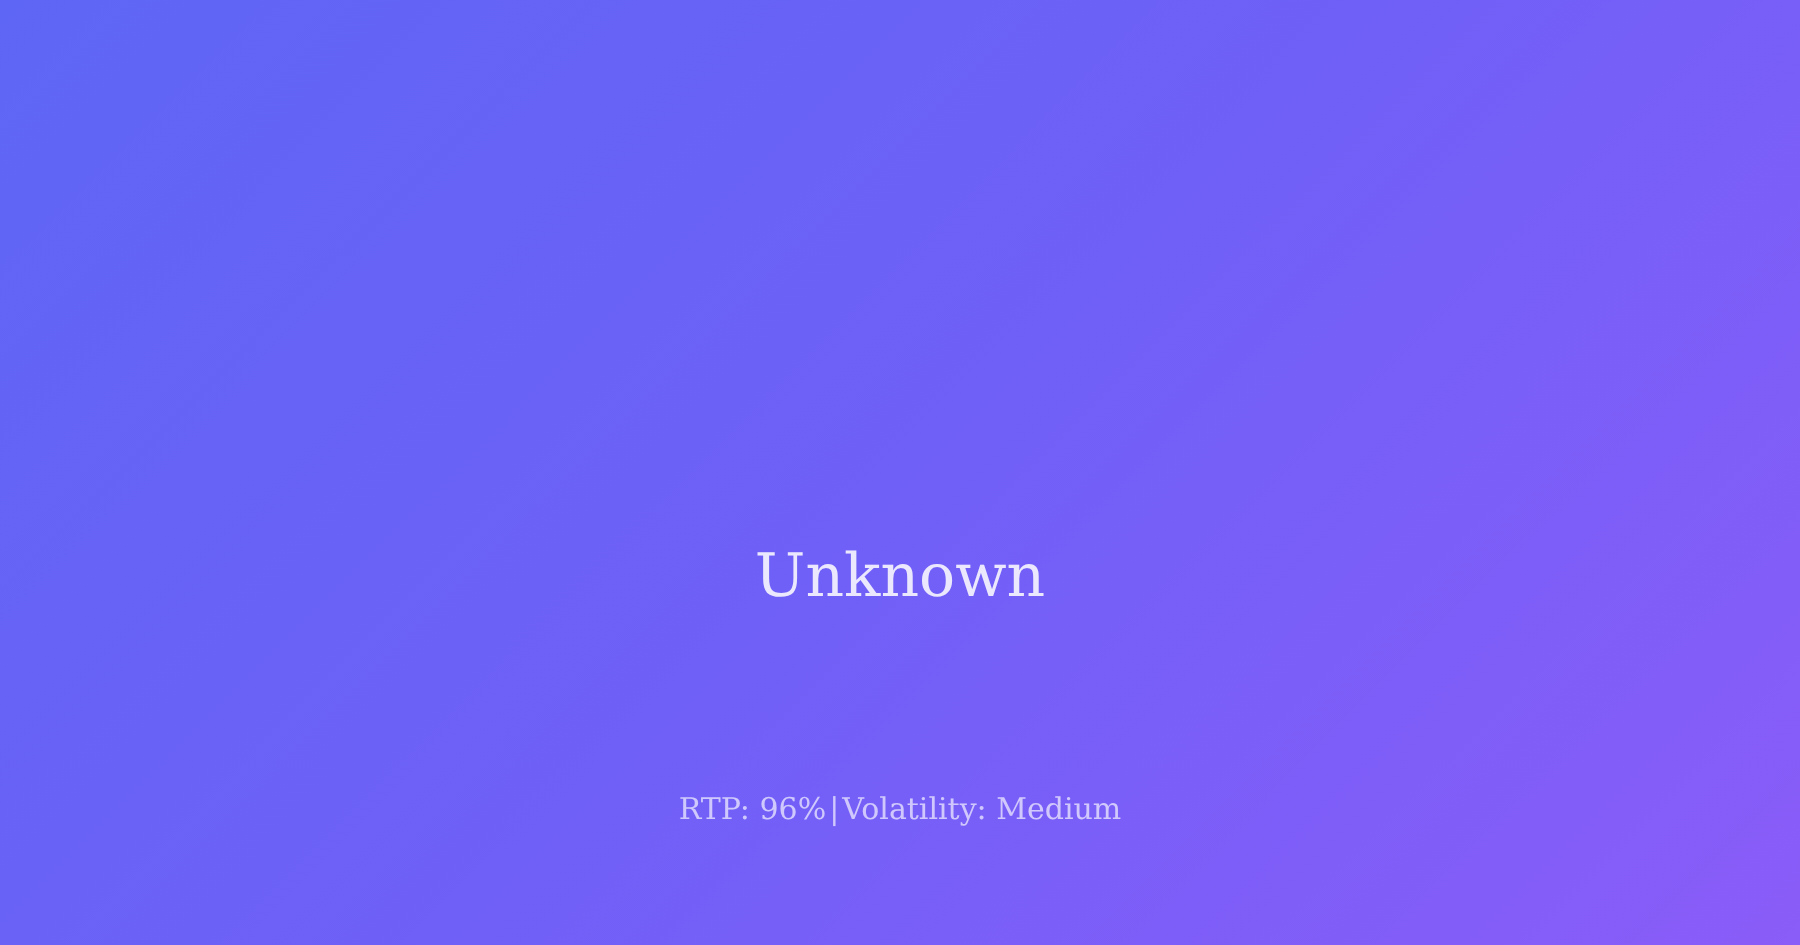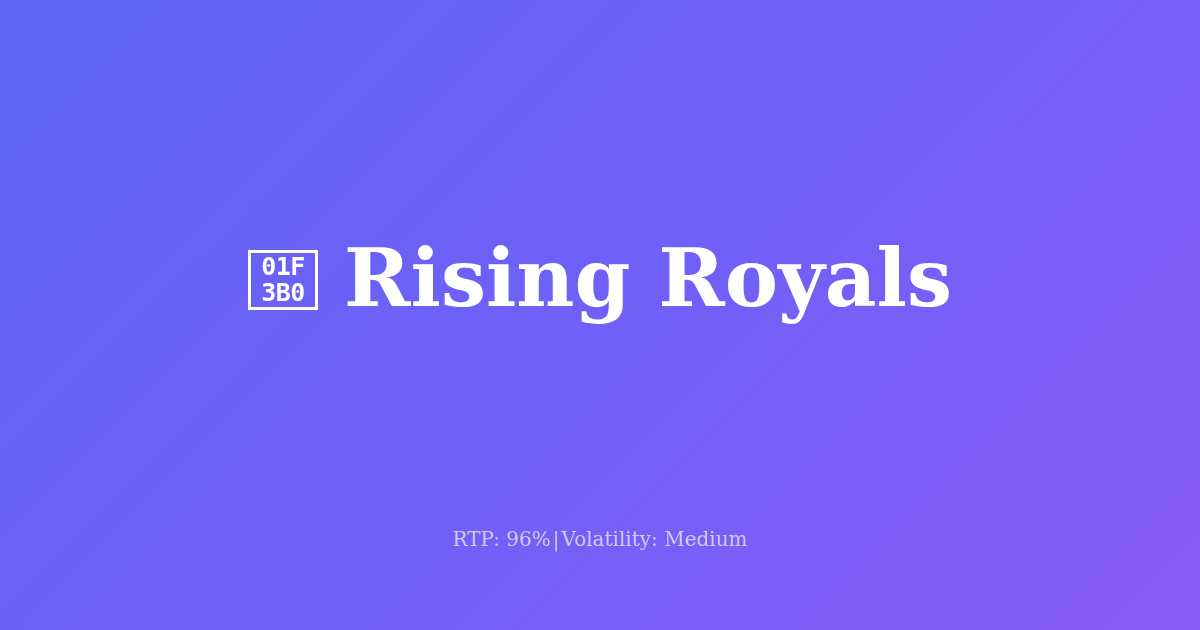--- a/index.html
+++ b/index.html
@@ -109,28 +109,20 @@
   }
   .og-meta .sep {
     padding: 0 2px;
   }
 </style>
 </head>
 <body>
 
 <div class="og-card">
 
-  <div class="title-row">
 
-    <span class="tofu-glyph" title="U+1F3B0">
-      <span>01F</span>
-      <span>3B0</span>
-    </span>
-
-    <h1 class="og-title">Rising Royals</h1>
-  </div>
-
+  <div class="og-subtitle">Unknown</div>
 
   <div class="og-meta">
     <span>RTP: 96%</span><span class="sep">|</span><span>Volatility: Medium</span>
   </div>
 
 </div>
 
 </body></html>

